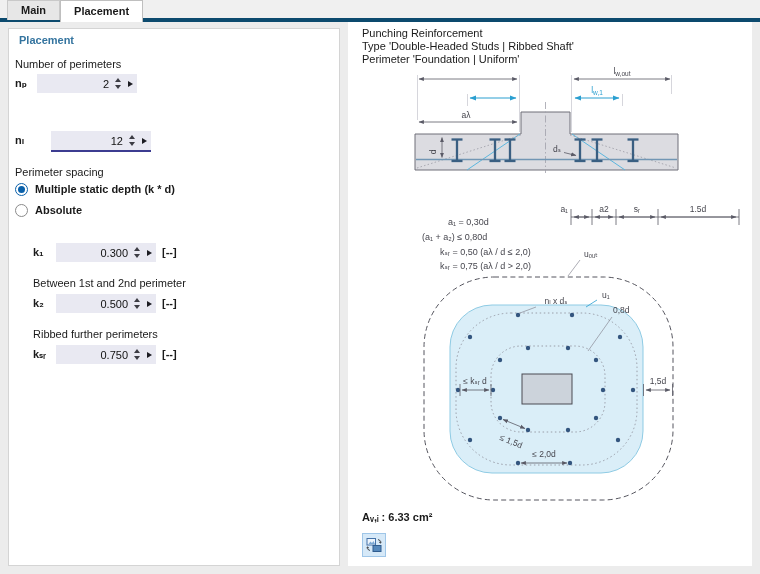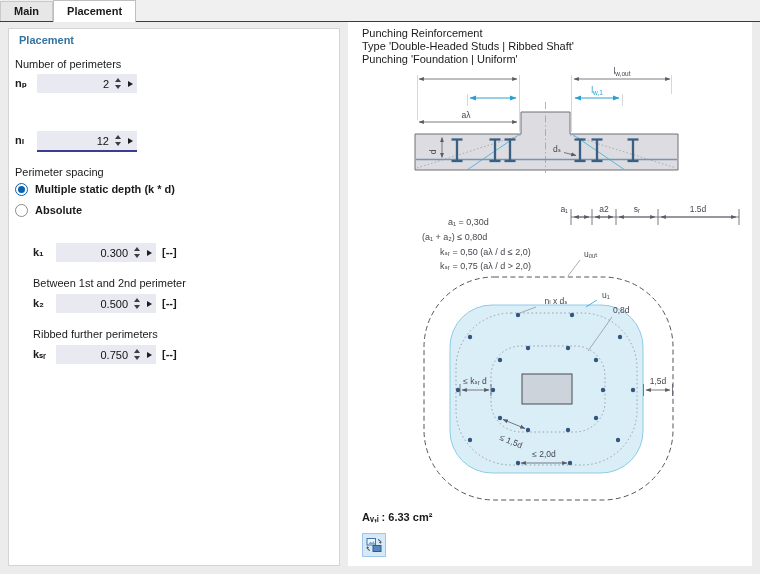--- a/index.html
+++ b/index.html
@@ -3,21 +3,21 @@
 <meta charset="utf-8">
 <style>
   html,body{margin:0;padding:0}
   body{
     width:760px;height:574px;position:relative;overflow:hidden;
     background:#ececec;color:#1a1a1a;
     font-family:"Liberation Sans","DejaVu Sans",sans-serif;font-size:11px;
   }
   
   .tabstrip{position:absolute;left:0;top:0;width:100%;height:22px;background:#f0f0f0;
-    border-bottom:1px solid #0c4a6e;display:flex;align-items:center;padding-left:0;box-sizing:border-box}
+    border-bottom:4px solid #0c4a6e;display:flex;align-items:flex-start;padding-left:7px;box-sizing:border-box}
   .tab{height:19px;line-height:19px;padding:0 13px;font-weight:bold;background:#e7e7e7;
     border:1px solid #c9c9c9;border-bottom:none;cursor:default}
   .tab.active{background:#ffffff;height:21px;line-height:21px;margin-bottom:-1px;border-color:#bfbfbf}
   
   .panel-left{position:absolute;left:8px;top:28px;width:332px;height:538px;background:#fff;
     border:1px solid #d4d4d4;box-sizing:border-box}
   .panel-left .hdr{position:absolute;left:10px;top:5px;color:#34749f;font-weight:bold}
   .lbl{position:absolute;font-weight:normal;white-space:nowrap}
   .sym{position:absolute;font-weight:bold;white-space:nowrap}
   .unit{position:absolute;font-weight:bold;white-space:nowrap}
@@ -65,21 +65,21 @@
     <div class="spinbtns">
       <div class="tri-up"></div>
       <div class="tri-dn"></div>
     </div>
     <div class="flyout">
         <div class="tri-rt"></div>
       </div>
   </div>
 
   <div class="sym" style="left:6px;top:105px">nₗ</div>
-  <div class="spinfield ufield" style="left:28px;top:102px">
+  <div class="spinfield ufield" style="left:42px;top:102px">
     <input value="12" style="">
     <div class="spinbtns">
       <div class="tri-up"></div>
       <div class="tri-dn"></div>
     </div>
     <div class="flyout">
         <div class="tri-rt"></div>
       </div>
   </div>
 
@@ -129,21 +129,21 @@
     <div class="flyout">
         <div class="tri-rt"></div>
       </div>
   </div>
   <div class="unit" style="left:153px;top:319px">[--]</div>
 </div>
 
 <div class="panel-right">
   <div class="line" style="top:5px">Punching Reinforcement</div>
   <div class="line" style="top:18px">Type 'Double-Headed Studs | Ribbed Shaft'</div>
-  <div class="line" style="top:31px">Punching 'Foundation | Uniform'</div>
+  <div class="line" style="top:31px">Perimeter 'Foundation | Uniform'</div>
 
   <svg width="400" height="450" viewBox="0 0 400 450" style="position:absolute;left:2px;top:38px">
     <defs>
       <marker id="ma" viewBox="0 0 8 8" refX="7" refY="4" markerWidth="7" markerHeight="7" orient="auto-start-reverse">
         <path d="M0,1 L7.5,4 L0,7 z" fill="#5a5a66"></path>
       </marker>
       <marker id="mc" viewBox="0 0 8 8" refX="7" refY="4" markerWidth="7" markerHeight="7" orient="auto-start-reverse">
         <path d="M0,1 L7.5,4 L0,7 z" fill="#2b9fd0"></path>
       </marker>
     </defs>

